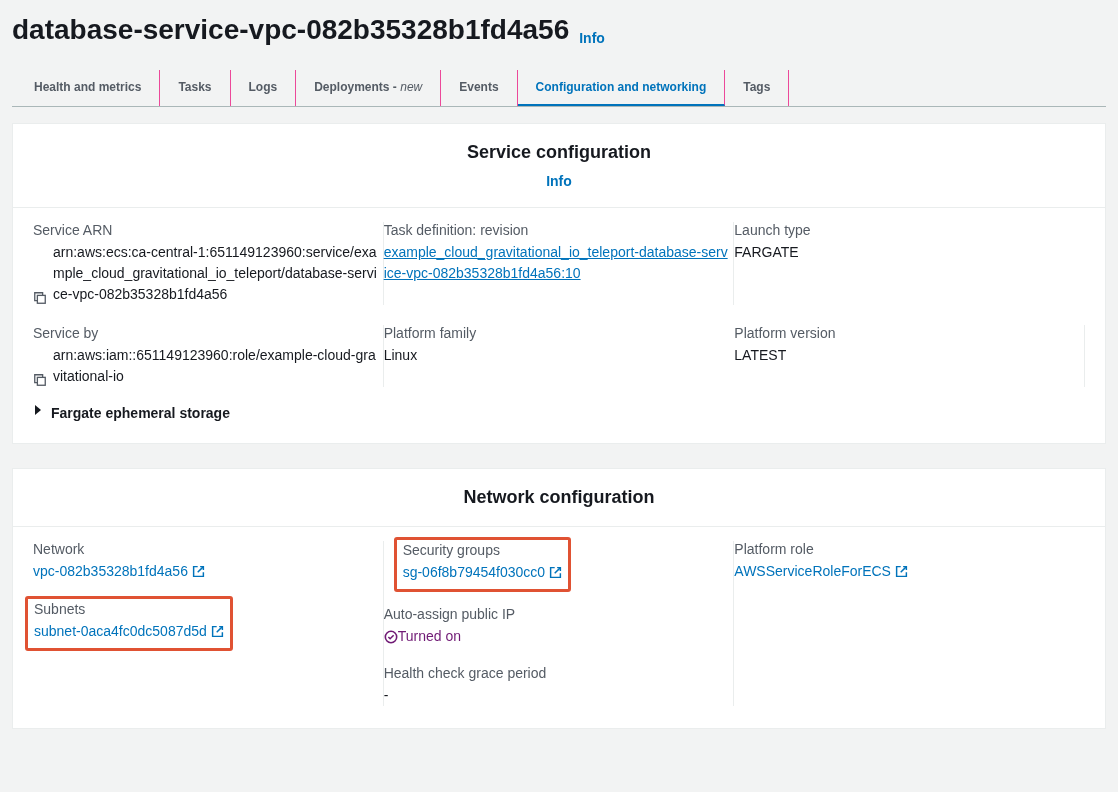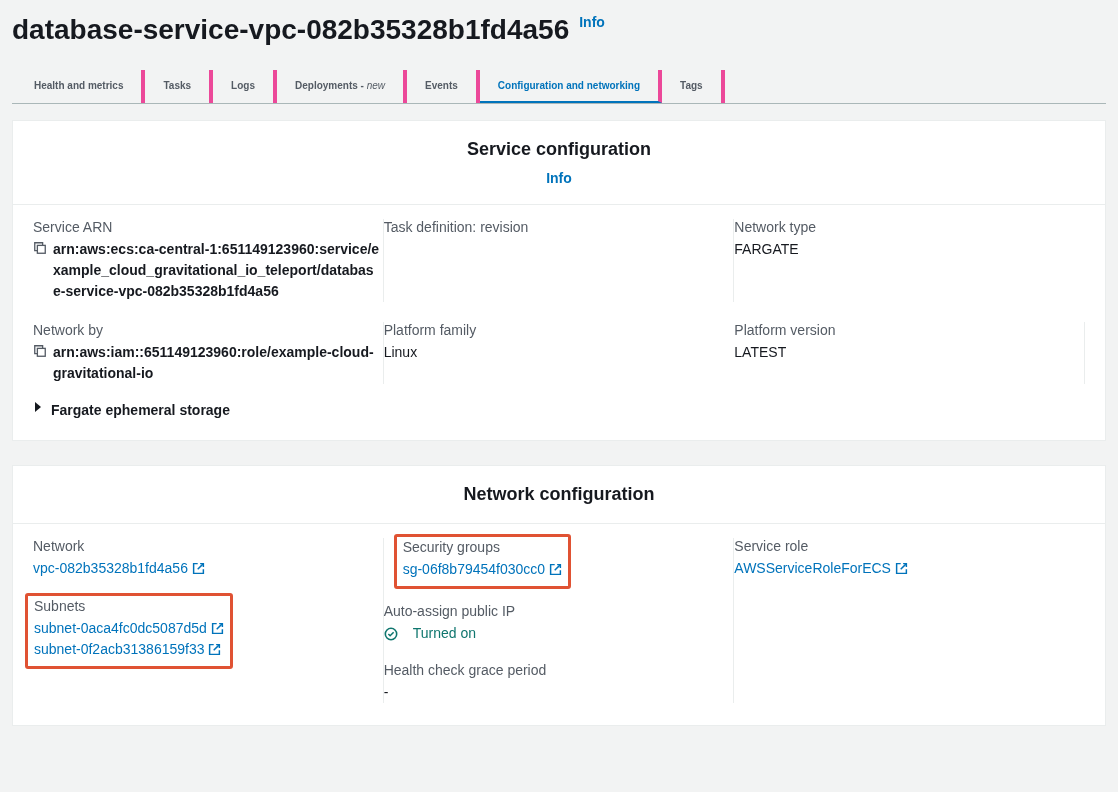--- a/index.html
+++ b/index.html
@@ -11,43 +11,43 @@
     font-size: 14px;
   }
   .page {
     padding: 14px 12px;
   }
   h1 {
     font-size: 28px;
     font-weight: 700;
     margin: 0 0 24px 0;
     display: flex;
-    align-items: flex-start;
+    align-items: flex-end;
     gap: 10px;
   }
   .info-link {
     color: #0073bb;
     font-size: 14px;
     font-weight: 700;
     cursor: pointer;
   }
   
   .tabs {
     display: flex;
     border-bottom: 1px solid #aab7b8;
     margin-bottom: 16px;
     padding-left: 4px;
   }
   .tab {
     padding: 10px 18px;
-    font-size: 10px;
+    font-size: 12px;
     font-weight: 700;
     color: #545b64;
     cursor: pointer;
-    border-right: 4px solid #ec4899;
+    border-right: 1px solid #ec4899;
     white-space: nowrap;
     text-align: center;
   }
   .tab.active {
     color: #0073bb;
     border-bottom: 2px solid #0073bb;
     position: relative;
   }
   .tab-new { font-style: italic; font-weight: 400; }
 
@@ -103,23 +103,22 @@
   .link {
     color: #0073bb;
     cursor: pointer;
     display: inline-flex;
     align-items: center;
     gap: 4px;
   }
   .link.underline { text-decoration: underline; }
   .copy-row {
     display: flex;
-    align-items: flex-start;
+    align-items: flex-end;
     gap: 6px;
-    font-weight: bold;
   }
   .copy-icon {
     display: inline-flex;
     flex: 0 0 auto;
     margin-top: 2px;
     cursor: pointer;
     color: #545b64;
   }
   .external-icon {
     display: inline-flex;
@@ -135,21 +134,21 @@
   }
   .caret-icon { display: inline-flex; }
   .highlight-box {
     border: 3px solid #e05233;
     border-radius: 3px;
     padding: 0 6px 6px;
     margin-left: -8px;
     width: fit-content;
   }
   .highlight-box-inner { padding-top:2px }
-  .status-on { color: #0f766e; display: flex; align-items:center; gap:15px;}
+  .status-on { color: #701a75; display: flex; align-items:center; gap:0;}
   .status-icon { display:inline-flex; }
 </style>
 </head>
 <body>
 
 <div class="page">
   <h1>
     <span>database-service-vpc-082b35328b1fd4a56</span>
     <span class="info-link">Info</span>
   </h1>
@@ -181,28 +180,29 @@
               <svg width="14" height="14" viewBox="0 0 16 16" fill="none" stroke="currentColor" stroke-width="1.5">
                   <rect x="5" y="5" width="9" height="9"></rect>
                   <path d="M11 5V2H2v9h3"></path>
                 </svg>
             </span>
             <span>arn:aws:ecs:ca-central-1:651149123960:service/example_cloud_gravitational_io_teleport/database-service-vpc-082b35328b1fd4a56</span>
           </div>
         </div>
         <div class="col div">
           <div class="label">Task definition: revision</div>
+          <div class="value"><span class="link underline">example_cloud_gravitational_io_teleport-database-service-vpc-082b35328b1fd4a56:10</span></div>
         </div>
         <div class="col">
-          <div class="label">Network type</div>
+          <div class="label">Launch type</div>
           <div class="value">FARGATE</div>
         </div>
 
         <div class="col div">
-          <div class="label">Network by</div>
+          <div class="label">Service by</div>
           <div class="value copy-row">
             <span class="copy-icon">
               <svg width="14" height="14" viewBox="0 0 16 16" fill="none" stroke="currentColor" stroke-width="1.5">
                   <rect x="5" y="5" width="9" height="9"></rect>
                   <path d="M11 5V2H2v9h3"></path>
                 </svg>
             </span>
             <span>arn:aws:iam::651149123960:role/example-cloud-gravitational-io</span>
           </div>
         </div>
@@ -250,32 +250,20 @@
           </div>
 
           <div style="height:14px"></div>
 
           <div class="highlight-box">
             <div class="highlight-box-inner">
               <div class="label">Subnets</div>
               <div class="value">
                 <span class="link">
                   <span>subnet-0aca4fc0dc5087d5d</span>
-                  <span class="external-icon">
-                    <svg width="13" height="13" viewBox="0 0 16 16" fill="none" stroke="currentColor" stroke-width="1.8">
-                        <path d="M7 2H2v12h12V9"></path>
-                        <path d="M10 2h4v4"></path>
-                        <path d="M14 2L7 9"></path>
-                      </svg>
-                  </span>
-                </span>
-              </div>
-              <div class="value">
-                <span class="link">
-                  <span>subnet-0f2acb31386159f33</span>
                   <span class="external-icon">
                     <svg width="13" height="13" viewBox="0 0 16 16" fill="none" stroke="currentColor" stroke-width="1.8">
                         <path d="M7 2H2v12h12V9"></path>
                         <path d="M10 2h4v4"></path>
                         <path d="M14 2L7 9"></path>
                       </svg>
                   </span>
                 </span>
               </div>
             </div>
@@ -312,21 +300,21 @@
             </span>
             <span>Turned on</span>
           </div>
 
           <div style="height:18px"></div>
           <div class="label">Health check grace period</div>
           <div class="value">-</div>
         </div>
 
         <div class="col">
-          <div class="label">Service role</div>
+          <div class="label">Platform role</div>
           <div class="value">
             <span class="link">
               <span>AWSServiceRoleForECS</span>
               <span class="external-icon">
                 <svg width="13" height="13" viewBox="0 0 16 16" fill="none" stroke="currentColor" stroke-width="1.8">
                     <path d="M7 2H2v12h12V9"></path>
                     <path d="M10 2h4v4"></path>
                     <path d="M14 2L7 9"></path>
                   </svg>
               </span>

